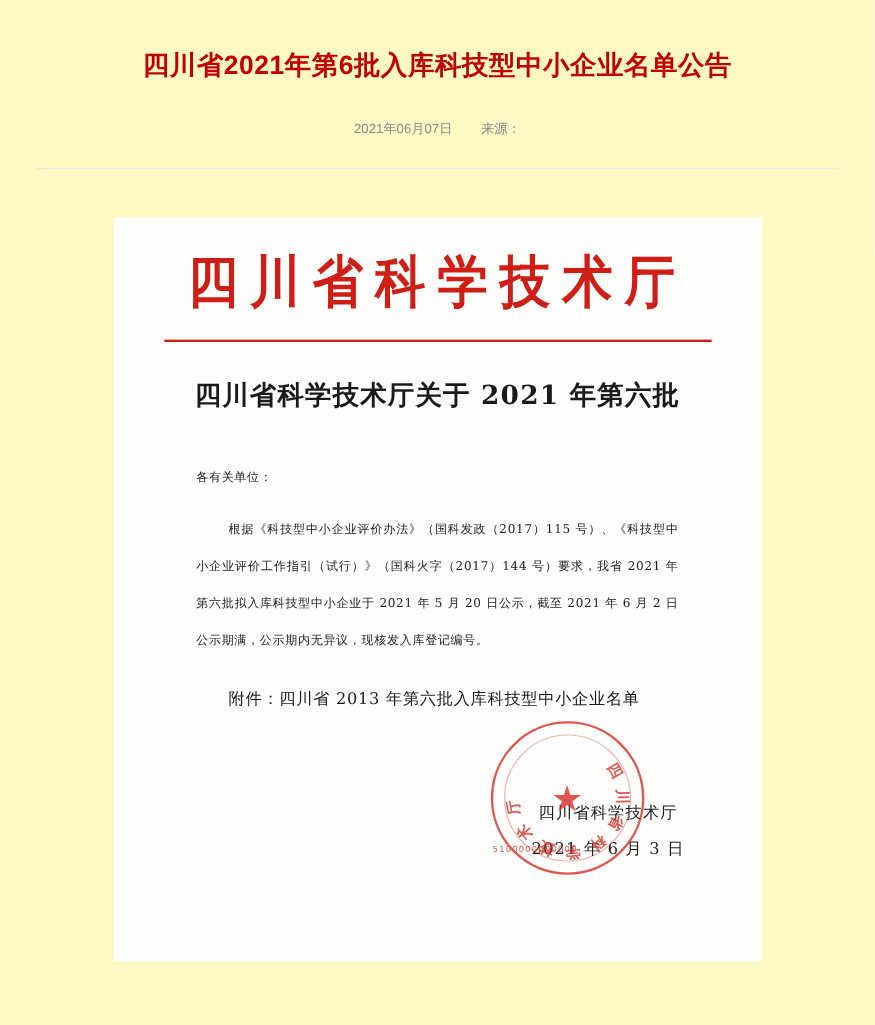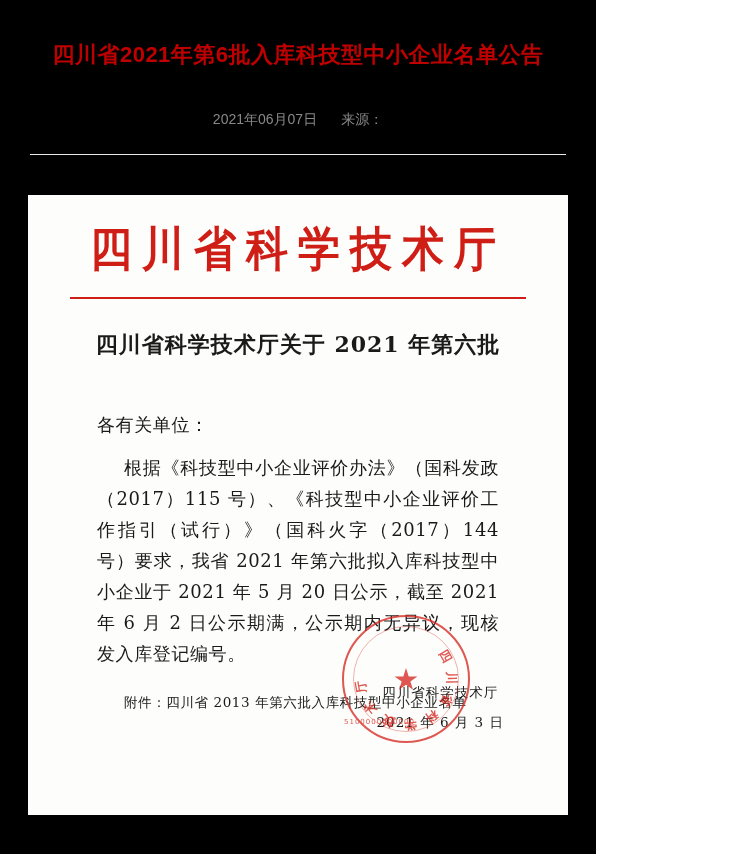--- a/index.html
+++ b/index.html
@@ -9,41 +9,41 @@
   }
   body {
     width: 729px;
     height: 854px;
     font-family: "Liberation Sans", sans-serif;
     color: #333;
     overflow: hidden;
   }
   .page {
     position: relative;
-    width: 596px;
+    width: 729px;
     height: 854px;
-    background: #000000;
+    background: #fef9c3;
     box-sizing: border-box;
   }
   
   .article-header {
     padding: 38px 30px 0 30px;
     text-align: center;
   }
   .article-title {
     font-size: 22px;
     font-weight: bold;
     color: #c00000;
     letter-spacing: 0.5px;
     line-height: 34px;
     margin: 0;
   }
   .meta-row {
-    margin-top: 39px;
-    font-size: 14px;
+    margin-top: 28px;
+    font-size: 11px;
     color: #888;
     display: flex;
     justify-content: center;
     align-items: center;
     gap: 24px;
   }
   .meta-item {
     white-space: nowrap;
   }
   .header-rule {
@@ -84,24 +84,24 @@
     margin-top: 30px;
     text-align: center;
     font-family: "DejaVu Serif", serif;
     font-weight: bold;
     font-size: 22px;
     color: #1a1a1a;
     line-height: 30px;
     letter-spacing: 1px;
   }
   .doc-body {
-    margin: 50px auto 0 auto;
+    margin: 38px auto 0 auto;
     width: 402px;
     font-family: "DejaVu Serif", serif;
-    font-size: 18px;
+    font-size: 10px;
     color: #1a1a1a;
     line-height: 31px;
     text-align: justify;
     letter-spacing: 0.6px;
   }
   .doc-body p {
     margin: 0 0 12px 0;
   }
   .indent2 {
     text-indent: 27px;

